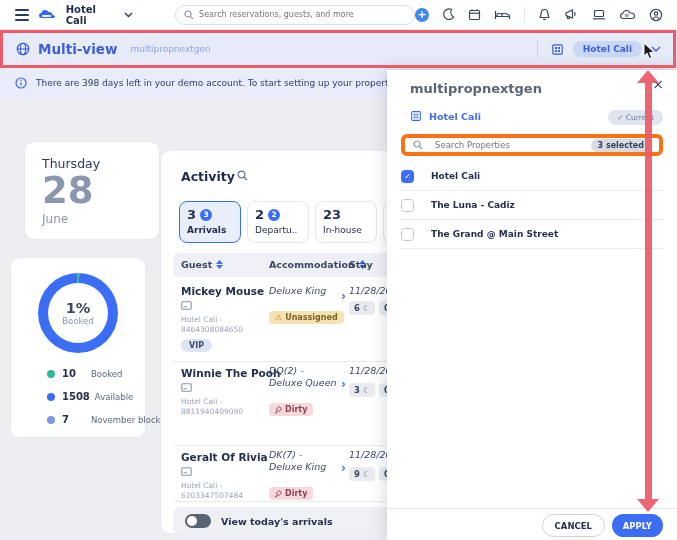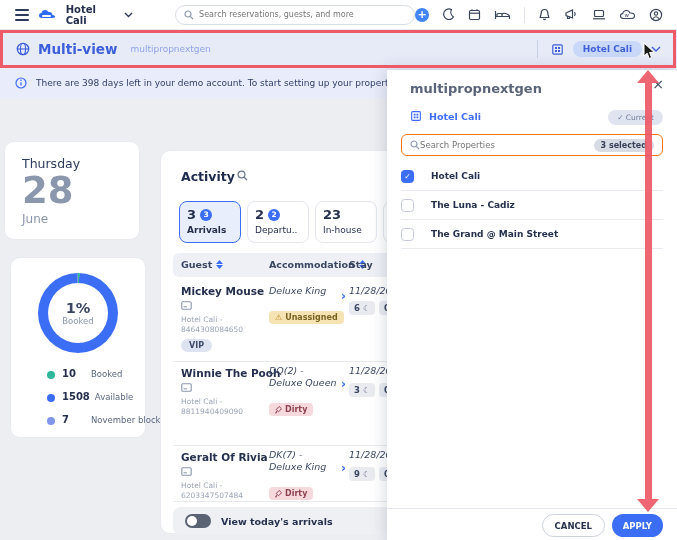--- a/index.html
+++ b/index.html
@@ -40,35 +40,35 @@
   
   .banner { position:absolute; top:68px; left:0; width:677px; height:30px; background:#e9ecfa;
             display:flex; align-items:center; padding:0 15px; gap:9px; white-space:nowrap; overflow:hidden; }
   .banner-text { font-size:9px; color:#33416b; }
 
   .page-title { position:absolute; left:18px; top:113px; font-size:17px; font-weight:bold; color:#1d2b4f; }
 
   .card { position:absolute; background:#fff; border-radius:10px; border:1px solid #e8eaef; }
 
   
-  .date-card { left:4px; top:141px; width:136px; height:99px; padding:14px 17px; }
+  .date-card { left:24px; top:141px; width:136px; height:99px; padding:14px 17px; }
   .dc-weekday { font-size:12.5px; color:#2c3a5c; }
   .dc-day { font-size:37px; font-weight:bold; color:#8b97ac; line-height:1.1; }
   .dc-month { font-size:12px; color:#8b97ac; }
 
   
   .occ-card { left:10px; top:257px; width:136px; height:181px; }
   .donut { width:80px; height:80px; border-radius:50%; position:relative; margin:15px auto 0; }
   .donut-hole { position:absolute; inset:10px; background:#fff; border-radius:50%; }
   .donut-center { position:absolute; inset:0; display:flex; flex-direction:column; align-items:center;
                   justify-content:center; z-index:1; }
   .donut-pct { font-size:14.5px; font-weight:bold; color:#3b4763; }
   .donut-lbl { font-size:8.5px; color:#8b97ac; }
   .legend { position:absolute; left:14px; top:110px; width:115px; }
-  .leg-row { display:flex; align-items:flex-end; margin-bottom:12px;padding-left:22px; }
+  .leg-row { display:flex; align-items:center; margin-bottom:12px;padding-left:22px; }
   .leg-dot { width:8px; height:8px; border-radius:50%; flex:0 0 8px; }
   .leg-val { font-size:10px; font-weight:bold; color:#25304e; margin-left:7px; min-width:24px; }
   .leg-lab { font-size:8.5px; color:#5b6880; margin-left:5px; white-space:nowrap; }
 
   
   .act-card { left:160px; top:150px; width:400px; height:384px; }
   .act-title { position:absolute; left:20px; top:18px; font-size:12.5px; font-weight:bold; color:#1d2b4f; }
   .act-search { position:absolute; left:76px; top:19px; color:#6b7690; cursor:pointer; }
   .stat { position:absolute; top:50px; width:62px; height:42px; border:1px solid #e4e7ee; border-radius:8px;
           background:#fff; padding:5px 7px; cursor:pointer; }
@@ -110,22 +110,22 @@
 
   
   .panel { position:absolute; left:387px; top:70px; width:290px; height:470px; background:#fff;
            box-shadow:0 0 16px rgba(30,40,70,.2); z-index:20; }
   .pn-title { position:absolute; left:23px; top:11px; font-size:13px; font-weight:bold; color:#5a6479; }
   .pn-close { position:absolute; right:13px; top:6px; font-size:14px; color:#3a465e; cursor:pointer; }
   .pn-cur-row { position:absolute; left:23px; top:40px; display:flex; align-items:center; gap:7px; }
   .pn-cur-link { font-size:9.5px; font-weight:bold; color:#3f6df4; cursor:pointer; }
   .pn-cur-badge { position:absolute; right:14px; top:40px; background:#dfe4f0; color:#6f7b97;
                   font-size:7.5px; border-radius:9px; padding:3px 9px; }
-  .pn-search { position:absolute; left:14px; top:64px; width:262px; height:22px; border:1px solid #f97316;
-               border-radius:6px; display:flex; align-items:center; padding:0 8px; gap:0; background:#fff; }
+  .pn-search { position:absolute; left:14px; top:64px; width:262px; height:22px; border:4px solid #f97316;
+               border-radius:6px; display:flex; align-items:center; padding:0 8px; gap:12px; background:#fff; }
   .pn-search input { border:none; outline:none; font-size:8.5px; color:#6b7690; flex:1;
                      font-family:inherit; background:transparent; }
   .pn-count { background:#d7dbe3; color:#39415a; font-size:8px; font-weight:bold; border-radius:9px;
               padding:2px 7px; white-space:nowrap; }
   .prop-row { position:absolute; left:14px; width:262px; height:28px; display:flex; align-items:center;
               gap:17px; cursor:pointer; }
   .cbx { width:13px; height:13px; border-radius:3.5px; border:1.5px solid #c3c9d6; background:#fff;
          display:flex; align-items:center; justify-content:center; }
   .cbx.checked { background:#3b6ef5; border-color:#3b6ef5; }
   .cbx .ck { display:none; color:#fff; font-size:8px; font-weight:bold; }

